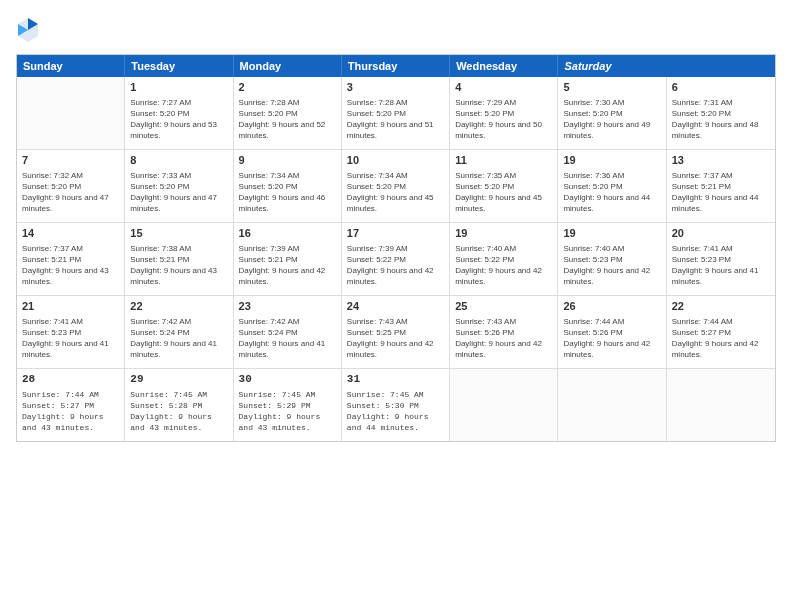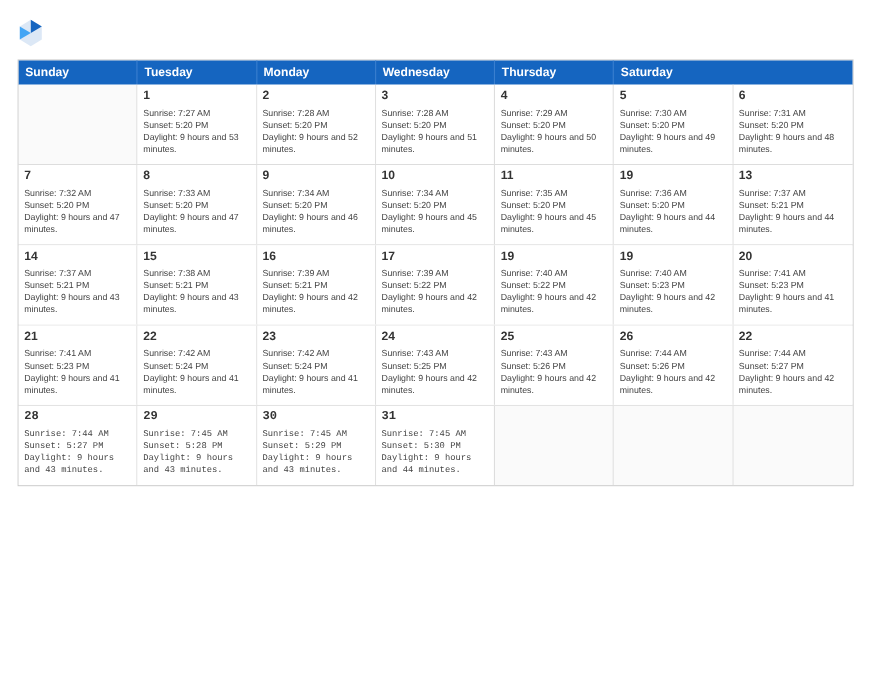--- a/index.html
+++ b/index.html
@@ -65,21 +65,21 @@
       background: #1565C0;
     }
     .cal-header-cell {
       color: white;
       font-size: 11px;
       font-weight: bold;
       padding: 5px 6px;
       text-align: left;
       border-right: 1px solid #3a7fcf;
     }
-    .cal-header-cell:last-child { border-right: none; }
+    .cal-header-cell:last-child { border-right: none; font-style: italic; }
     .cal-body {
       flex: 1;
       display: flex;
       flex-direction: column;
     }
     .cal-row {
       display: grid;
       grid-template-columns: repeat(7, 1fr);
       flex: 1;
       border-bottom: 1px solid #ddd;
@@ -128,22 +128,22 @@
       <div class="month-title"></div>
       <div class="subtitle"></div>
     </div>
   </div>
 
   <div class="calendar">
     <div class="cal-header">
     <div class="cal-header-cell">Sunday</div>
         <div class="cal-header-cell">Tuesday</div>
         <div class="cal-header-cell">Monday</div>
+        <div class="cal-header-cell">Thursday</div>
         <div class="cal-header-cell">Wednesday</div>
-        <div class="cal-header-cell">Thursday</div>
         <div class="cal-header-cell">Saturday</div>
       </div>
     <div class="cal-body">
     <div class="cal-row">
           <div class="cal-cell empty"></div>
           <div class="cal-cell">
             <span class="day-num">1</span>
             <div class="sun-info">Sunrise: 7:27 AM<br>Sunset: 5:20 PM<br>Daylight: 9 hours and 53 minutes.</div>
           </div>
           <div class="cal-cell">

